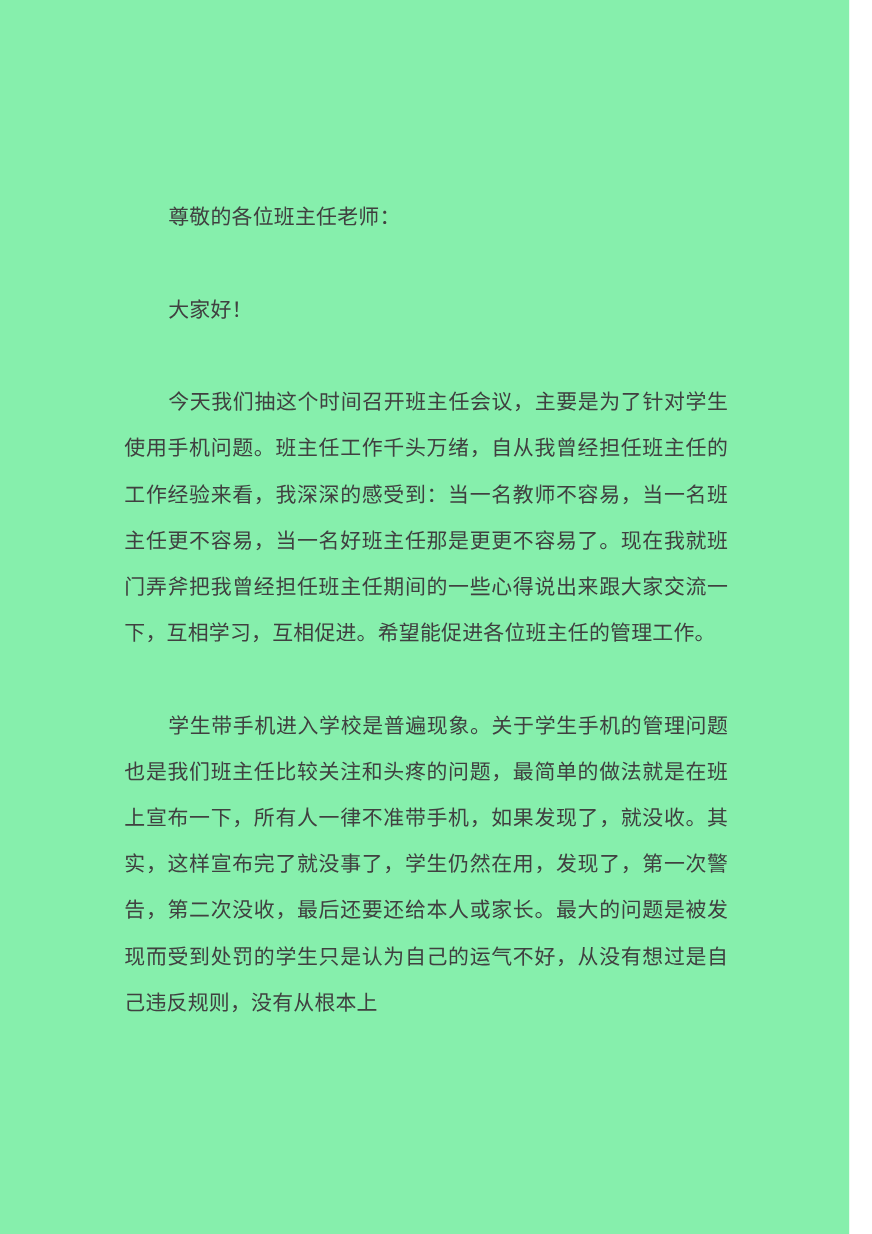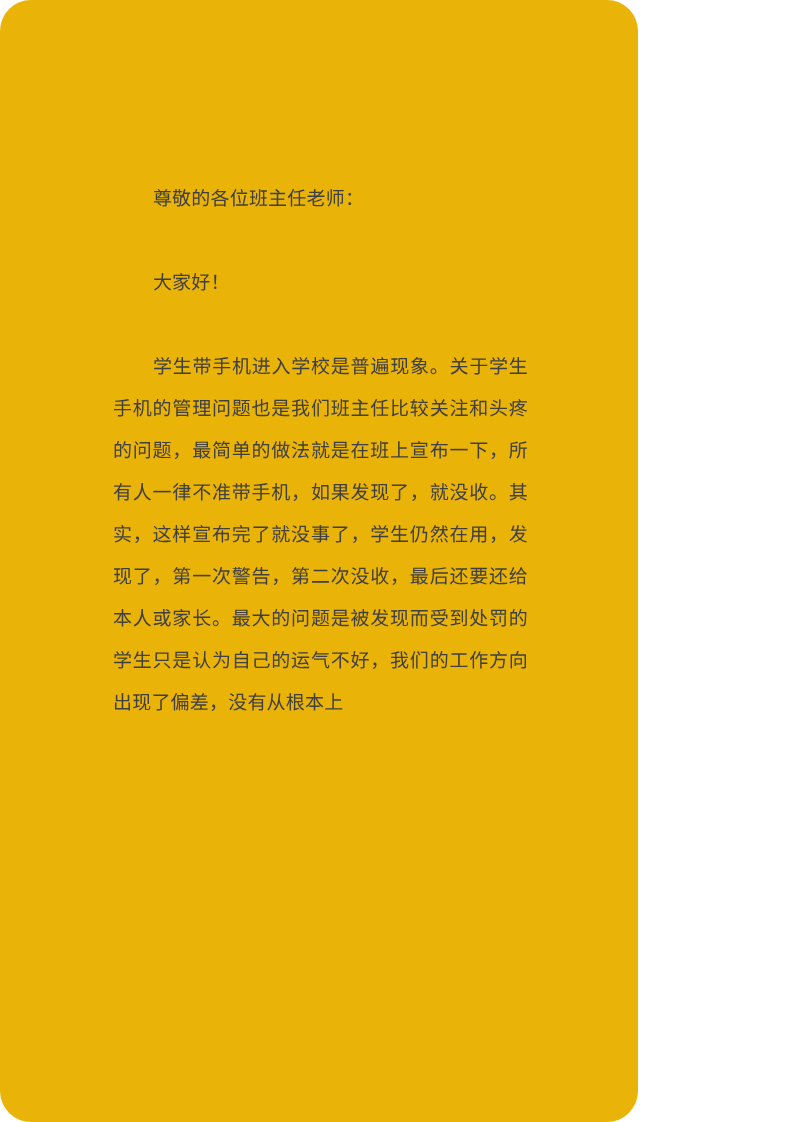--- a/index.html
+++ b/index.html
@@ -2,46 +2,46 @@
 <html><head>
 <meta charset="utf-8">
 <style>
   html, body {
     margin: 0;
     padding: 0;
     background: #ffffff;
   }
   .page {
     position: relative;
-    width: 638px;
+    width: 772px;
     height: 1122px;
     margin: 0;
-    background: #eab308;
+    background: #86efac;
     box-sizing: border-box;
     padding: 178px 110px 0 113px;
     overflow: hidden;
     font-family: "Liberation Serif", "DejaVu Serif", serif;
     color: #404040;
-    border-radius: 31px;
   }
   .doc-par {
     margin: 0 0 42px 0;
     padding: 0;
     font-size: 19px;
     line-height: 42px;
     text-align: justify;
     text-indent: 2.1em;
     letter-spacing: 0.2px;
     word-break: break-all;
   }
 </style>
 </head>
 <body>
 
 <div class="page" lang="zh-CN">
   <p class="doc-par">尊敬的各位班主任老师：</p>
 
   <p class="doc-par">大家好！</p>
 
+  <p class="doc-par">今天我们抽这个时间召开班主任会议，主要是为了针对学生使用手机问题。班主任工作千头万绪，自从我曾经担任班主任的工作经验来看，我深深的感受到：当一名教师不容易，当一名班主任更不容易，当一名好班主任那是更更不容易了。现在我就班门弄斧把我曾经担任班主任期间的一些心得说出来跟大家交流一下，互相学习，互相促进。希望能促进各位班主任的管理工作。</p>
 
 
-  <p class="doc-par">学生带手机进入学校是普遍现象。关于学生手机的管理问题也是我们班主任比较关注和头疼的问题，最简单的做法就是在班上宣布一下，所有人一律不准带手机，如果发现了，就没收。其实，这样宣布完了就没事了，学生仍然在用，发现了，第一次警告，第二次没收，最后还要还给本人或家长。最大的问题是被发现而受到处罚的学生只是认为自己的运气不好，我们的工作方向出现了偏差，没有从根本上</p>
+  <p class="doc-par">学生带手机进入学校是普遍现象。关于学生手机的管理问题也是我们班主任比较关注和头疼的问题，最简单的做法就是在班上宣布一下，所有人一律不准带手机，如果发现了，就没收。其实，这样宣布完了就没事了，学生仍然在用，发现了，第一次警告，第二次没收，最后还要还给本人或家长。最大的问题是被发现而受到处罚的学生只是认为自己的运气不好，从没有想过是自己违反规则，没有从根本上</p>
 </div>
 
 </body></html>

